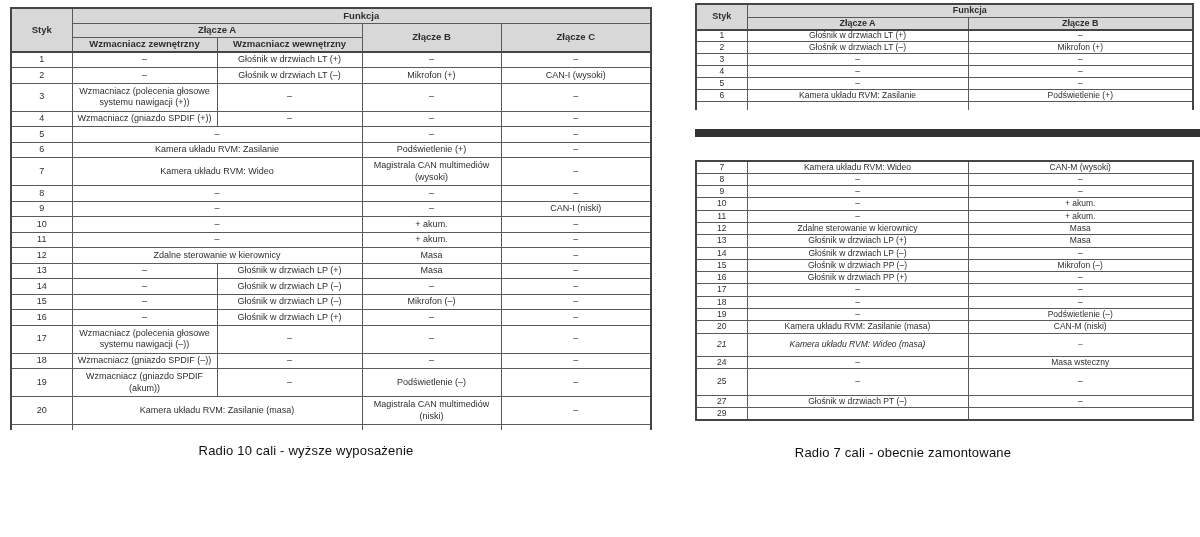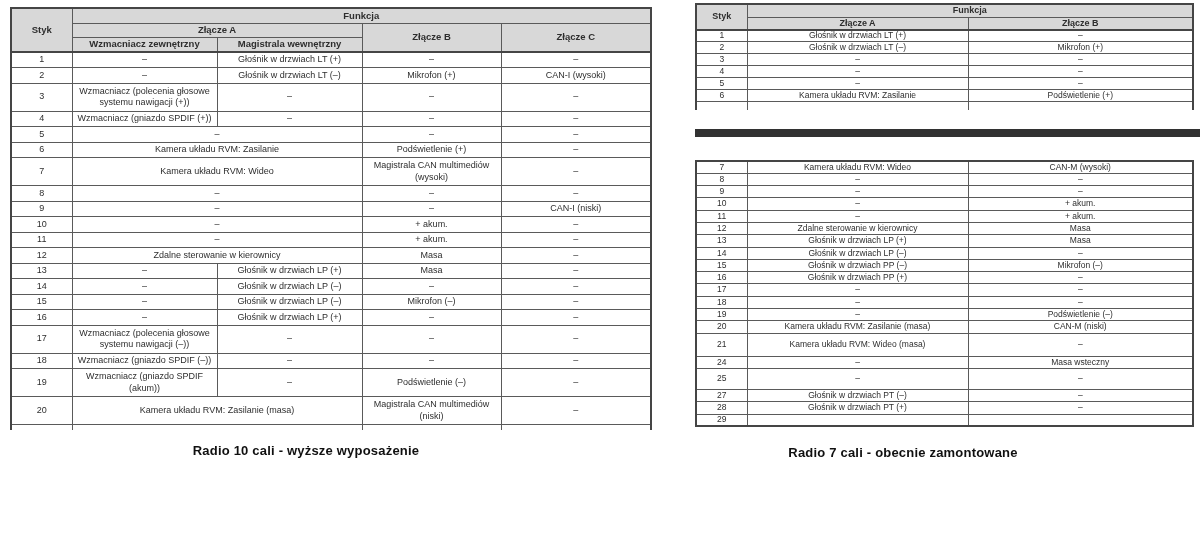--- a/index.html
+++ b/index.html
@@ -21,21 +21,21 @@
     border:1px solid var(--line);
     padding:0 3px;text-align:center;vertical-align:middle;
     font-size:9px;line-height:1.25;color:var(--text);overflow:hidden;
     word-wrap:break-word;
   }
   th{background:var(--hbg);font-weight:bold;font-size:9.5px;}
   .hb{border-bottom:2px solid var(--outer);}
   .rt td{font-size:8.5px;line-height:1.1;}
   .rt th{font-size:9px;}
   .caption{
-    position:absolute;font-weight:bold;font-size:13px;color:#101010;
+    position:absolute;font-weight:normal;font-size:13px;color:#101010;
     text-align:center;letter-spacing:.2px;
   }
   .divider-bar{position:absolute;background:var(--divider);}
 </style>
 </head>
 <body>
 
 <div class="canvas">
 
   <div class="tblwrap" style="left:10px;top:7px;width:644px;height:423px;">
@@ -52,21 +52,21 @@
             <th rowspan="3" class="hb">Styk</th>
             <th colspan="4">Funkcja</th>
           </tr>
           <tr style="height: 14px;">
             <th colspan="2">Złącze A</th>
             <th rowspan="2" class="hb">Złącze B</th>
             <th rowspan="2" class="hb">Złącze C</th>
           </tr>
           <tr style="height: 15px;">
             <th class="hb">Wzmacniacz zewnętrzny</th>
-            <th class="hb">Magistrala wewnętrzny</th>
+            <th class="hb">Wzmacniacz wewnętrzny</th>
           </tr>
         </thead>
         <tbody>
           <tr style="height: 15.5px;">
             <td>1</td>
             <td>–</td>
             <td>Głośnik w drzwiach LT (+)</td>
             <td>–</td>
             <td>–</td>
           </tr>
@@ -335,43 +335,38 @@
           <tr style="height: 12.3px;">
             <td>19</td>
             <td>–</td>
             <td>Podświetlenie (–)</td>
           </tr>
           <tr style="height: 12.3px;">
             <td>20</td>
             <td>Kamera układu RVM: Zasilanie (masa)</td>
             <td>CAN-M (niski)</td>
           </tr>
-          <tr style="height: 23px;">
+          <tr style="height: 23px; font-style: italic;">
             <td>21</td>
             <td>Kamera układu RVM: Wideo (masa)</td>
             <td>–</td>
           </tr>
           <tr style="height: 12.3px;">
             <td>24</td>
             <td>–</td>
             <td>Masa wsteczny</td>
           </tr>
-          <tr style="height: 21px;">
+          <tr style="height: 27px;">
             <td>25</td>
             <td>–</td>
             <td>–</td>
           </tr>
           <tr style="height: 12.3px;">
             <td>27</td>
             <td>Głośnik w drzwiach PT (–)</td>
-            <td>–</td>
-          </tr>
-          <tr style="height: 12.3px;">
-            <td>28</td>
-            <td>Głośnik w drzwiach PT (+)</td>
             <td>–</td>
           </tr>
           <tr style="height: 12.3px;">
             <td>29</td>
             <td></td>
             <td></td>
           </tr>
         </tbody>
       </table>
   </div>

